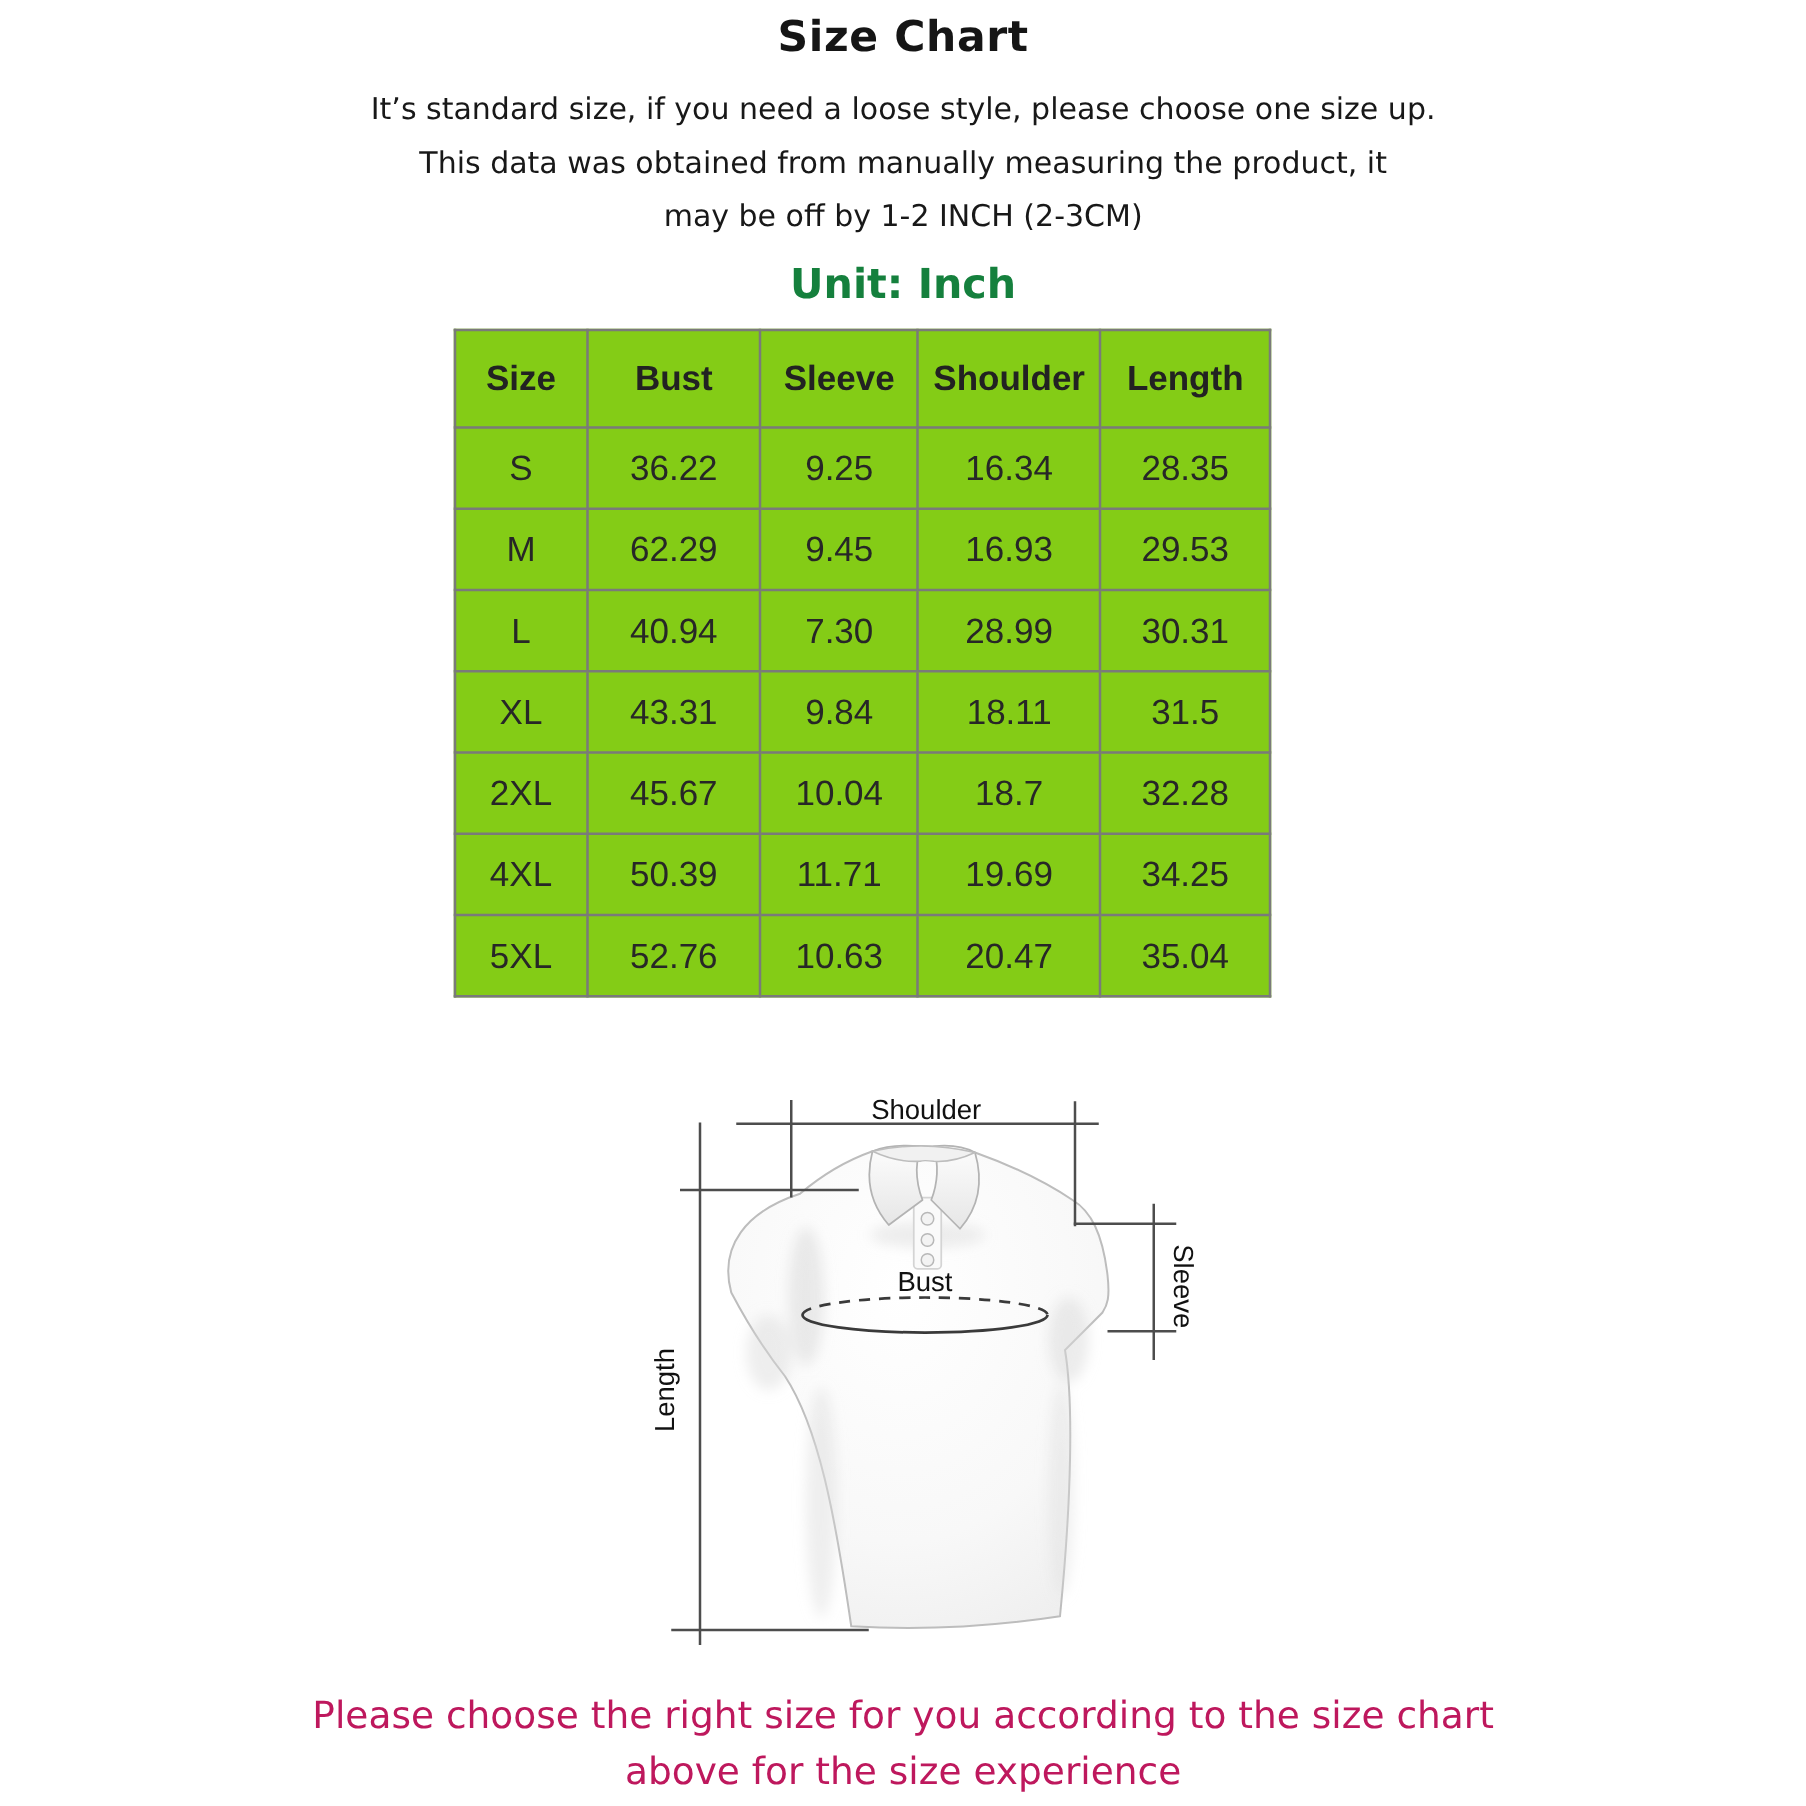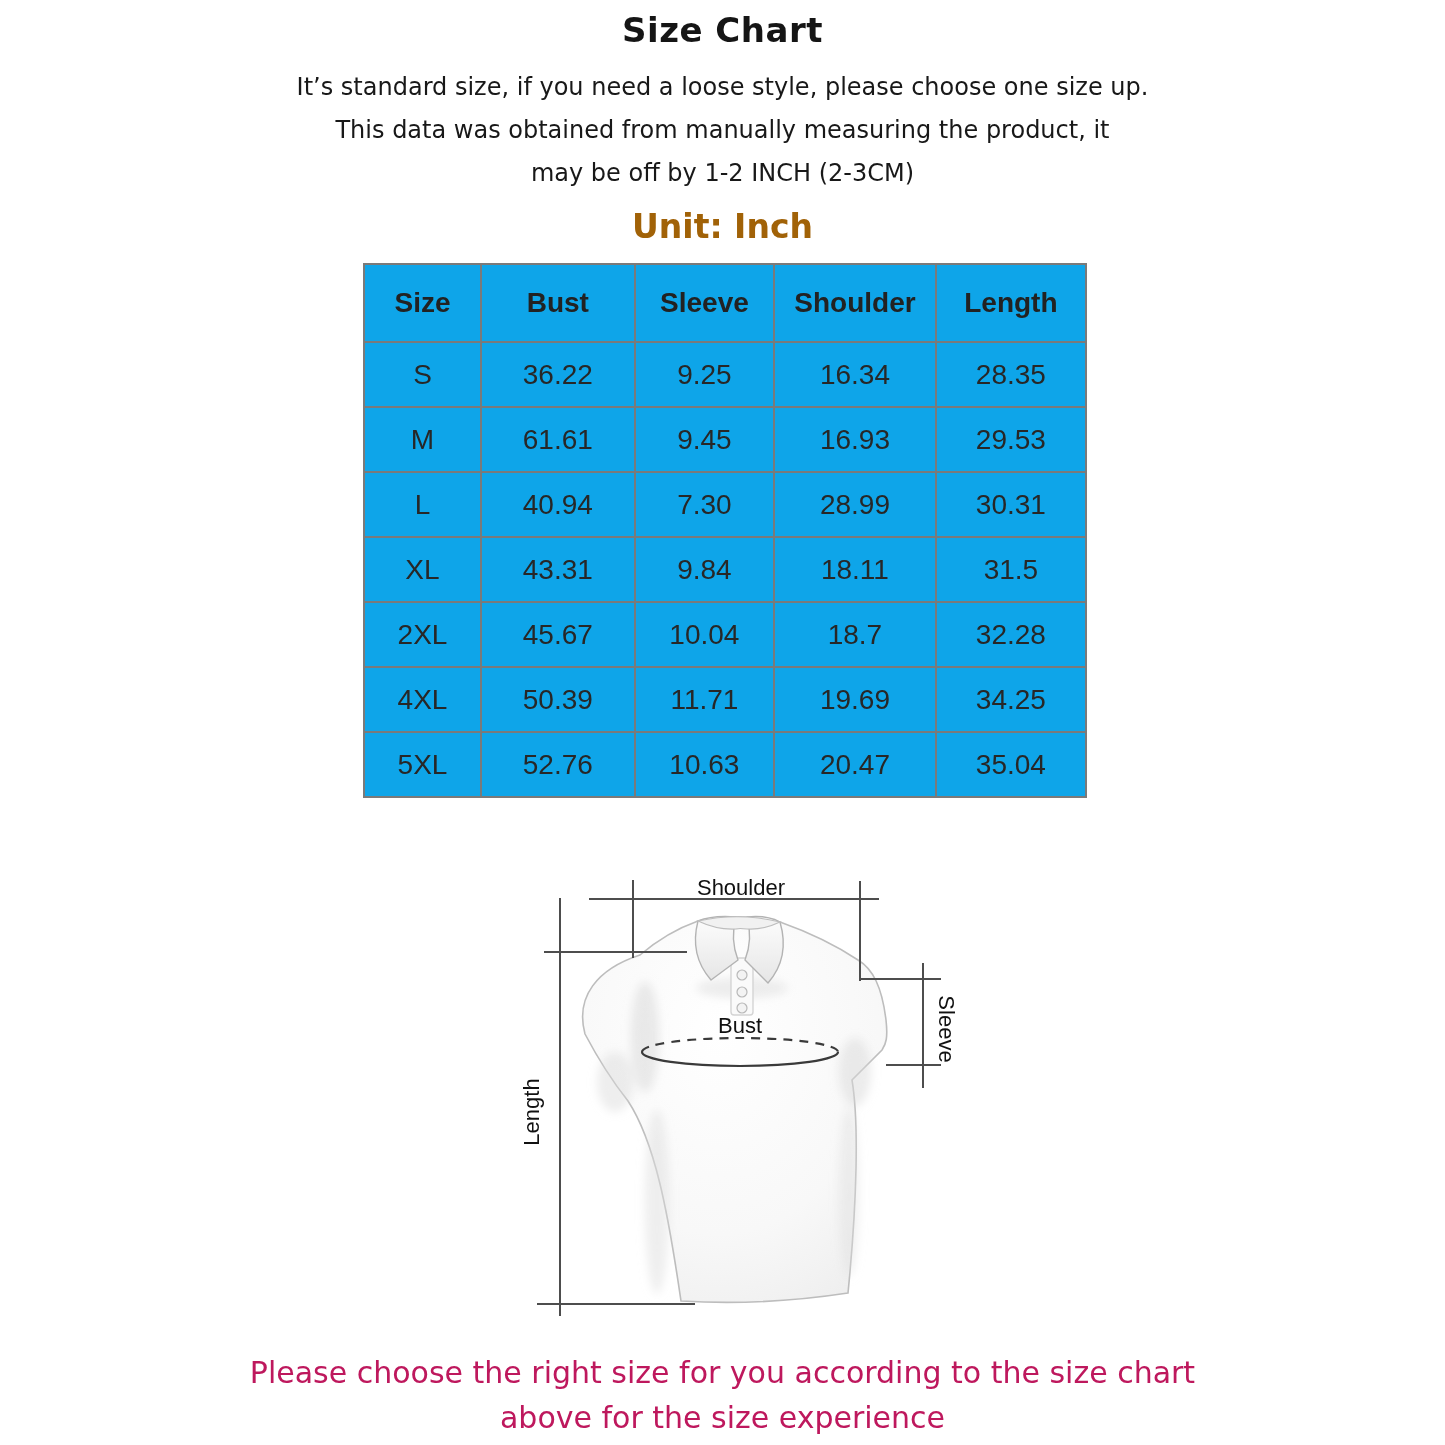--- a/index.html
+++ b/index.html
@@ -5,28 +5,28 @@
   html,body{margin:0;padding:0;background:#ffffff;}
   body{
     width:1445px;height:1445px;position:relative;overflow:hidden;
     font-family:"DejaVu Sans","Liberation Sans",sans-serif;
     color:#1c1c1c;
     -webkit-font-smoothing:antialiased;
   }
   .center-text{position:absolute;left:0;width:1445px;text-align:center;}
   .page-title{top:10px;font-size:34px;font-weight:bold;letter-spacing:0.5px;color:#151515;}
   .intro{top:66px;font-size:24px;line-height:43px;color:#181818;}
-  .unit-label{top:207px;font-size:33px;font-weight:bold;color:#a16207;text-align:center;}
+  .unit-label{top:207px;font-size:33px;font-weight:bold;color:#15803d;text-align:center;}
   .footer{top:1350px;font-size:30px;line-height:45px;color:#be185d;}
 
   table.size-table{
-    position:absolute;left:363px;top:263px;width:724px;
+    position:absolute;left:363px;top:263px;width:654px;
     border-collapse:collapse;table-layout:fixed;
     font-family:"Liberation Sans",sans-serif;
-    background:#0ea5e9;
+    background:#84cc16;
   }
   table.size-table th,table.size-table td{
     border:2px solid #7a7a7a;text-align:center;vertical-align:middle;
     color:#272727;font-size:28px;padding:0;
   }
   table.size-table th{height:76px;font-weight:bold;color:#222222;}
   table.size-table td{height:63px;font-weight:normal;}
 
   .diagram-wrap{position:absolute;left:505px;top:872px;width:455px;height:458px;}
   .diagram-wrap svg{display:block;width:455px;height:458px;}
@@ -68,21 +68,21 @@
   <tbody>
       <tr>
         <td>S</td>
         <td>36.22</td>
         <td>9.25</td>
         <td>16.34</td>
         <td>28.35</td>
       </tr>
       <tr>
         <td>M</td>
-        <td>61.61</td>
+        <td>62.29</td>
         <td>9.45</td>
         <td>16.93</td>
         <td>29.53</td>
       </tr>
       <tr>
         <td>L</td>
         <td>40.94</td>
         <td>7.30</td>
         <td>28.99</td>
         <td>30.31</td>

